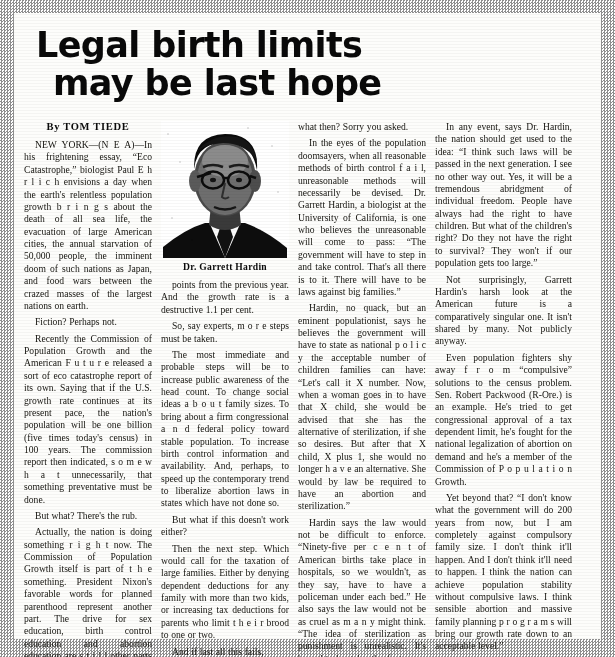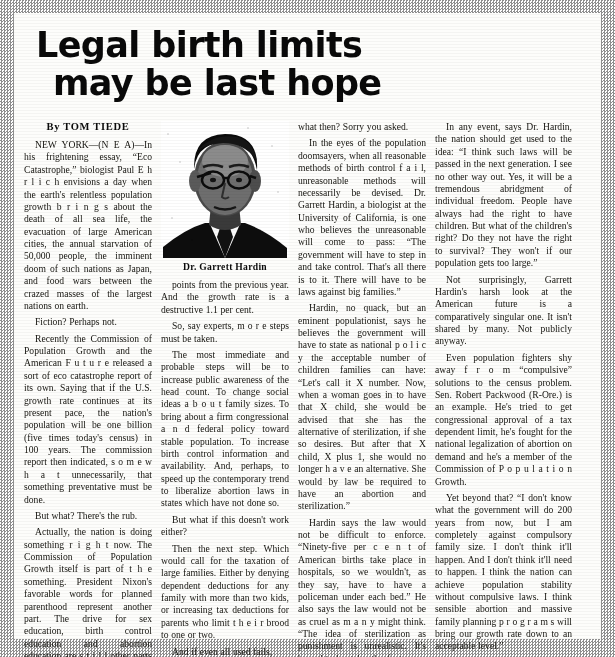--- a/index.html
+++ b/index.html
@@ -188,21 +188,21 @@
               </g>
             </g>
           </svg>
           <div class="caption">Dr. Garrett Hardin</div>
         </div>
         <p class="body">points from the previous year. And the growth rate is a destructive 1.1 per cent.</p>
         <p class="body">So, say experts, m o r e steps must be taken.</p>
         <p class="body">The most immediate and probable steps will be to increase public awareness of the head count. To change social ideas a b o u t family sizes. To bring about a firm congressional a n d federal policy toward stable population. To increase birth control information and availability. And, perhaps, to speed up the contemporary trend to liberalize abortion laws in states which have not done so.</p>
         <p class="body">But what if this doesn't work either?</p>
         <p class="body">Then the next step. Which would call for the taxation of large families. Either by denying dependent deductions for any family with more than two kids, or increasing tax deductions for parents who limit t h e i r brood to one or two.</p>
-        <p class="body">And if even all used fails,</p>
+        <p class="body">And if last all this fails,</p>
       </div>
 
       <div class="col">
         <p class="body noind">what then? Sorry you asked.</p>
         <p class="body">In the eyes of the population doomsayers, when all reasonable methods of birth control f a i l, unreasonable methods will necessarily be devised. Dr. Garrett Hardin, a biologist at the University of California, is one who believes the unreasonable will come to pass: “The government will have to step in and take control. That's all there is to it. There will have to be laws against big families.”</p>
         <p class="body">Hardin, no quack, but an eminent populationist, says he believes the government will have to state as national p o l i c y the acceptable number of children families can have: “Let's call it X number. Now, when a woman goes in to have that X child, she would be advised that she has the alternative of sterilization, if she so desires. But after that X child, X plus 1, she would no longer h a v e an alternative. She would by law be required to have an abortion and sterilization.”</p>
         <p class="body">Hardin says the law would not be difficult to enforce. “Ninety-five per c e n t of American births take place in hospitals, so we wouldn't, as they say, have to have a policeman under each bed.” He also says the law would not be as cruel as m a n y might think. “The idea of sterilization as punishment is unrealistic. It's brought about by the fact some 22 states have used sterilization as a punitive measure at one time or another. But if we think of it in fact as helping the woman, the family and the world, sterilization doesn't seem so bad.”</p>
       </div>
 
       <div class="col">

